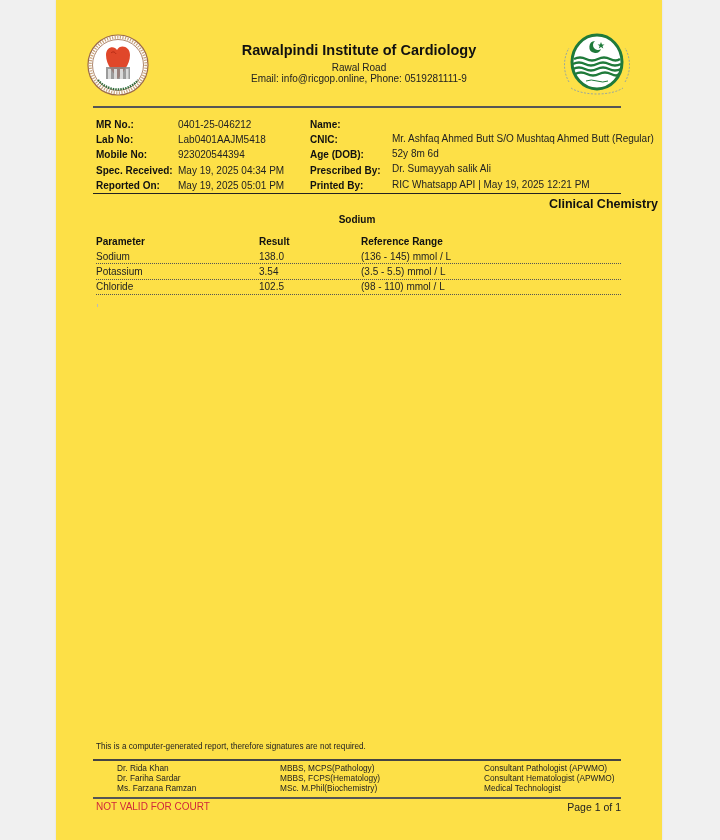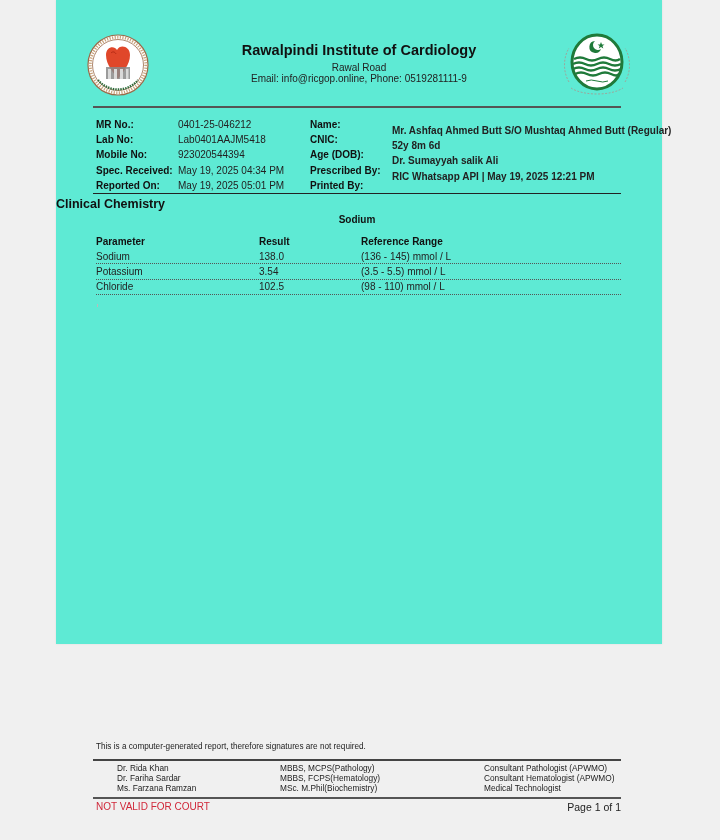--- a/index.html
+++ b/index.html
@@ -6,22 +6,22 @@
     html, body { width: 720px; height: 840px; overflow: hidden; }
     body {
       background: #f0f0f0;
       font-family: "Liberation Sans", sans-serif;
       color: #111;
       position: relative;
     }
     .page {
       position: absolute;
       left: 56px; top: 0;
-      width: 606px; height: 644px;
-      background: #5eead4;
+      width: 606px; height: 840px;
+      background: #fde047;
       box-shadow: 0 0 2px rgba(0,0,0,0.08);
     }
     .abs { position: absolute; }
 
     
     .logo-left { left: 28px; top: 33px; width: 68px; height: 64px; }
     .logo-right { left: 503px; top: 32px; width: 76px; height: 66px; }
     .inst-title {
       left: 0; width: 606px; top: 42px; text-align: center;
       font-size: 14.5px; font-weight: bold; color: #111;
@@ -38,29 +38,29 @@
       left: 37px; top: 106px; width: 528px; height: 2px; background: #555;
     }
 
     
     .info { font-size: 10px; line-height: 15.2px; }
     .info .lbl { font-weight: bold; color: #111; }
     .info .val { color: #222; white-space: nowrap; }
     .col-lbl-1 { left: 40px; top: 117px; }
     .col-val-1 { left: 122px; top: 117px; }
     .col-lbl-2 { left: 254px; top: 117px; }
-    .col-val-2 { left: 336px; top: 123px; font-weight: bold; }
+    .col-val-2 { left: 336px; top: 131px; }
     .info-row { height: 15.2px; display: block; }
     .rule-info {
       left: 37px; top: 193px; width: 528px; height: 1px; background: #222;
     }
 
     
     .section-title {
-      left: 0; width: 602px; top: 197px; text-align: left;
+      left: 0; width: 602px; top: 197px; text-align: right;
       font-size: 12.5px; font-weight: bold;
     }
     .section-sub {
       left: 0; width: 602px; top: 214px; text-align: center;
       font-size: 10px; font-weight: bold;
     }
 
     
     .results { left: 40px; top: 233px; width: 525px; font-size: 10px; }
     .results .hdr, .results .row {

